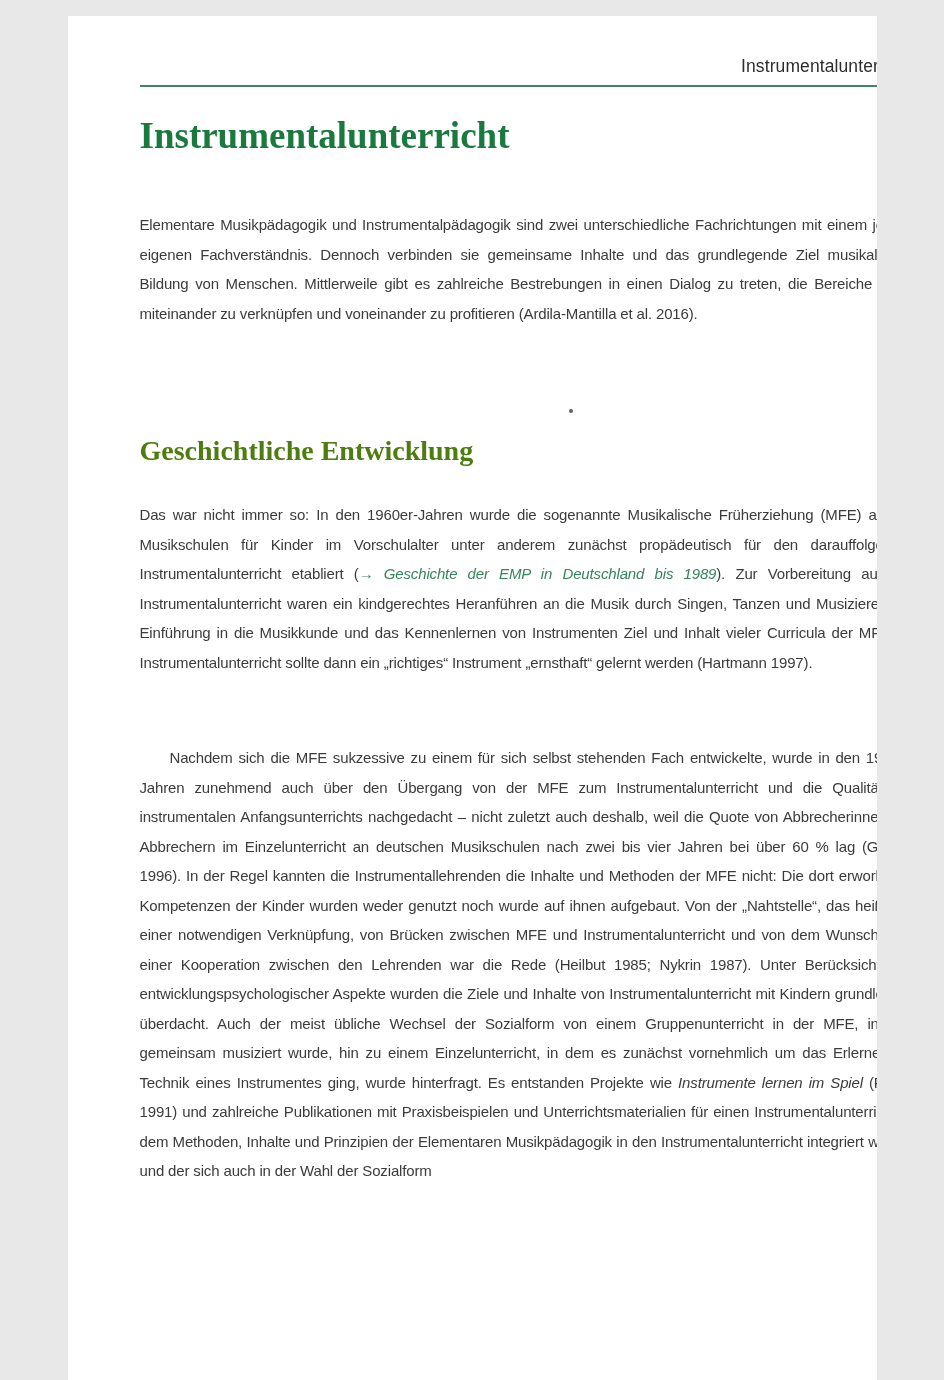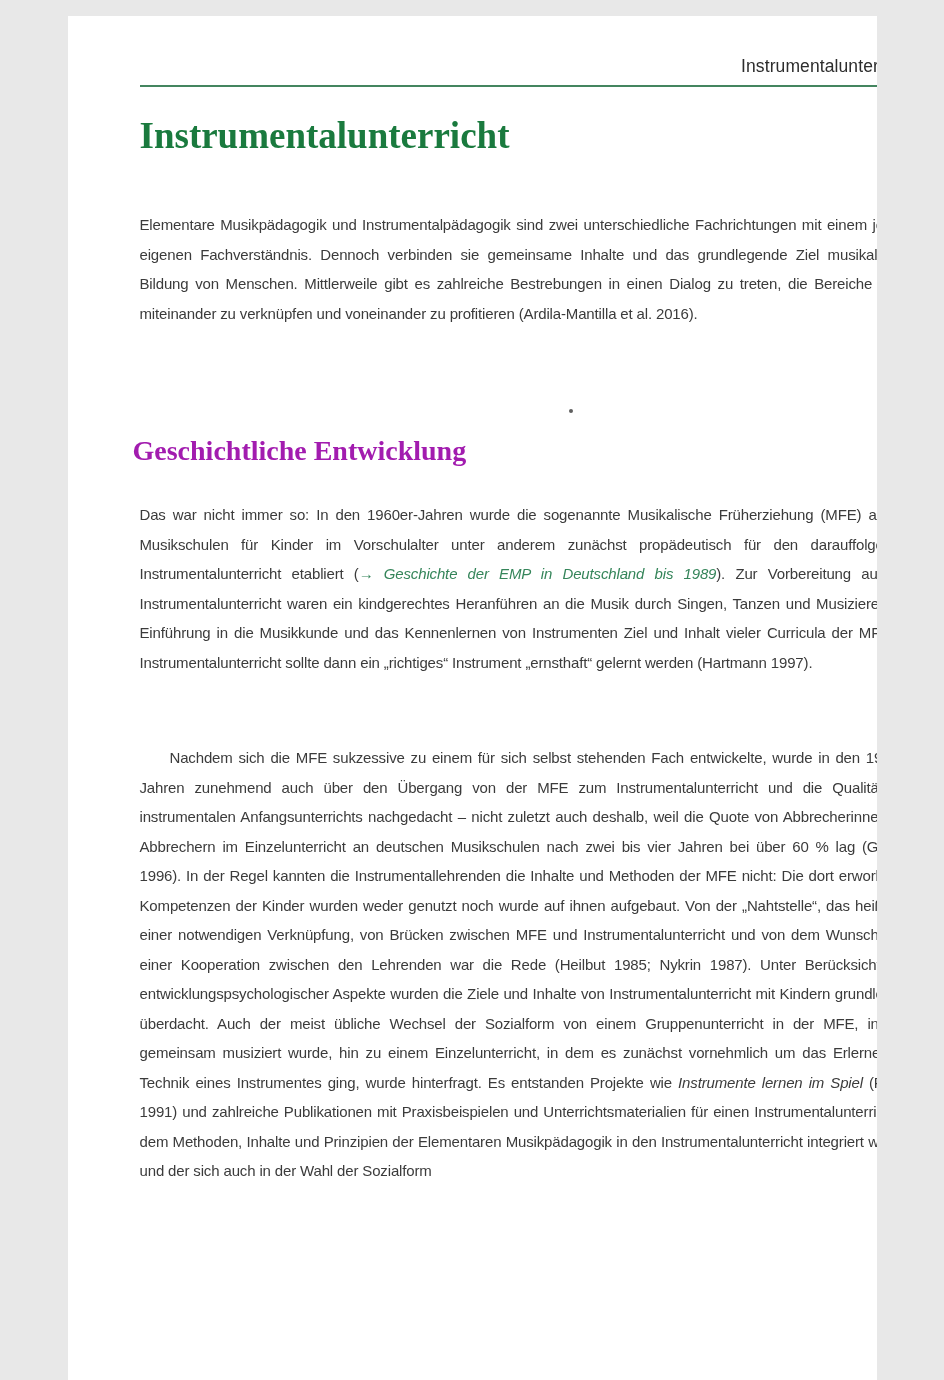--- a/index.html
+++ b/index.html
@@ -46,26 +46,26 @@
     left: 72px;
     margin: 0;
     font-family: "Liberation Serif", serif;
     font-weight: 700;
     font-size: 37px;
     color: #1a7a3e;
   }
   h2.section-heading {
     position: absolute;
     top: 419px;
-    left: 65px;
+    left: 72px;
     margin: 0;
     font-family: "Liberation Serif", serif;
     font-weight: 700;
     font-size: 28px;
-    color: #a21caf;
+    color: #4d7c0f;
   }
   .para {
     position: absolute;
     left: 72px;
     width: 777px;
     margin: 0;
     font-size: 15px;
     line-height: 29.5px;
     letter-spacing: -0.15px;
     text-align: justify;

